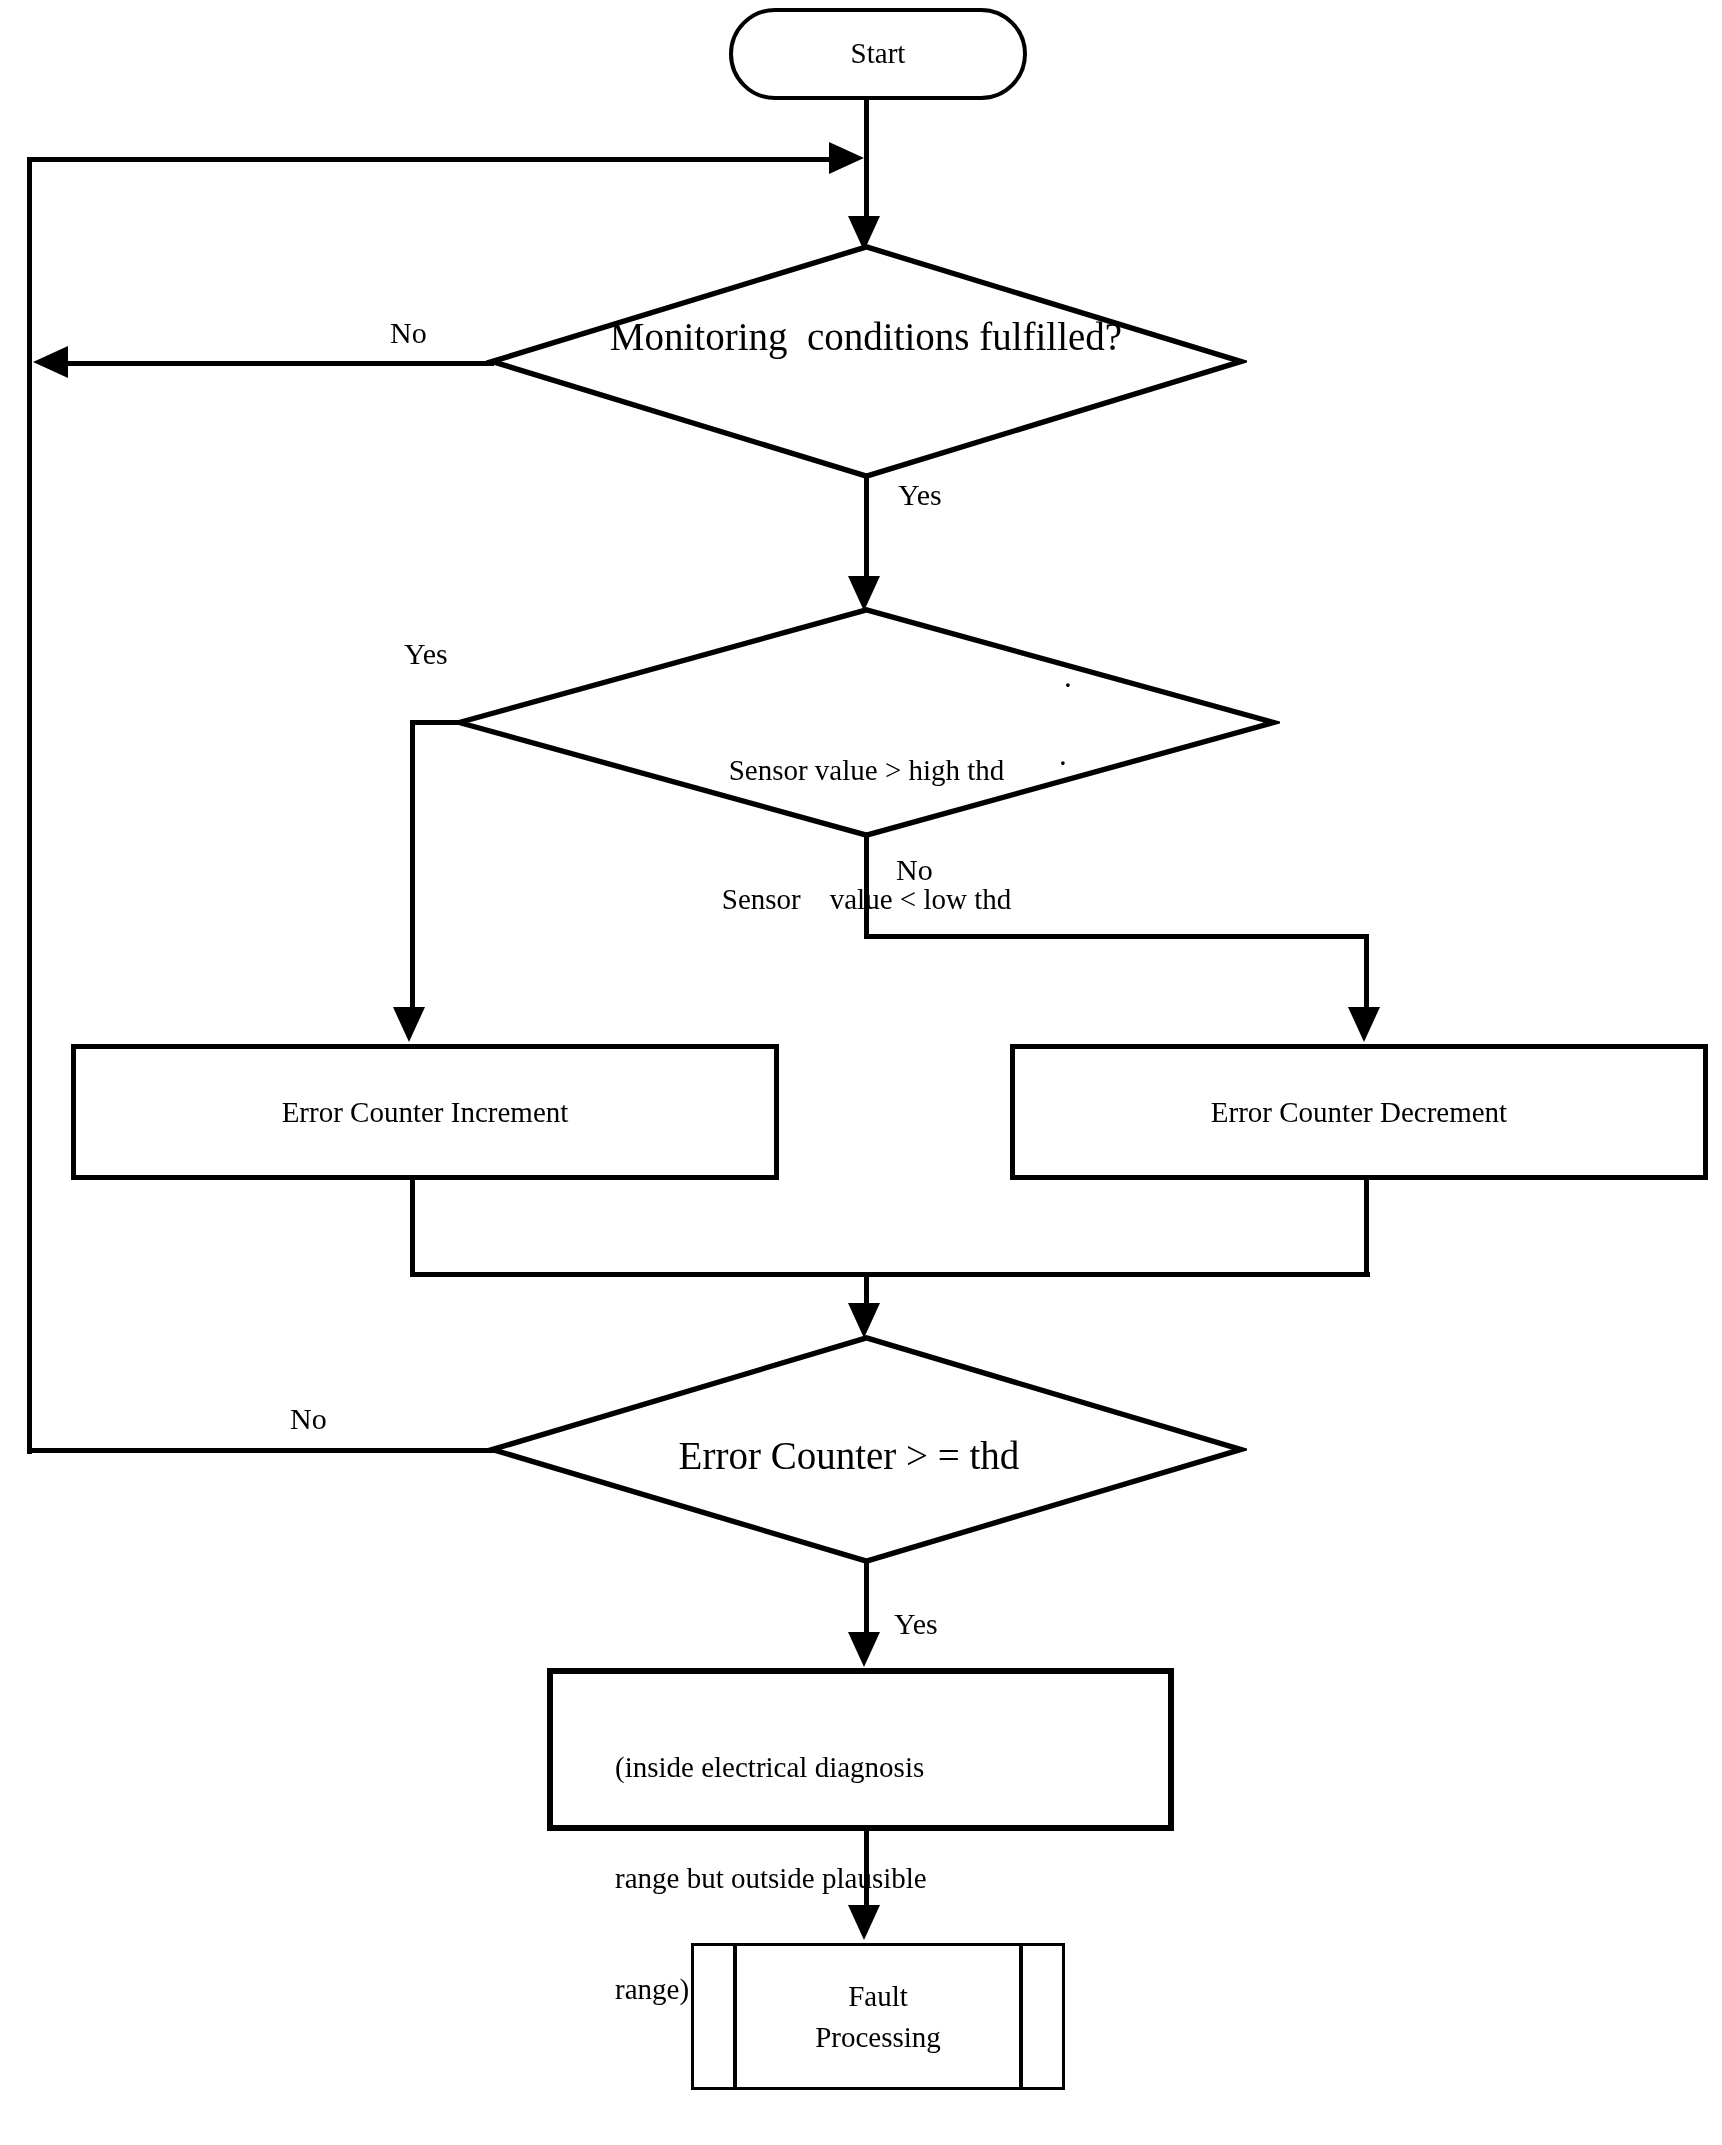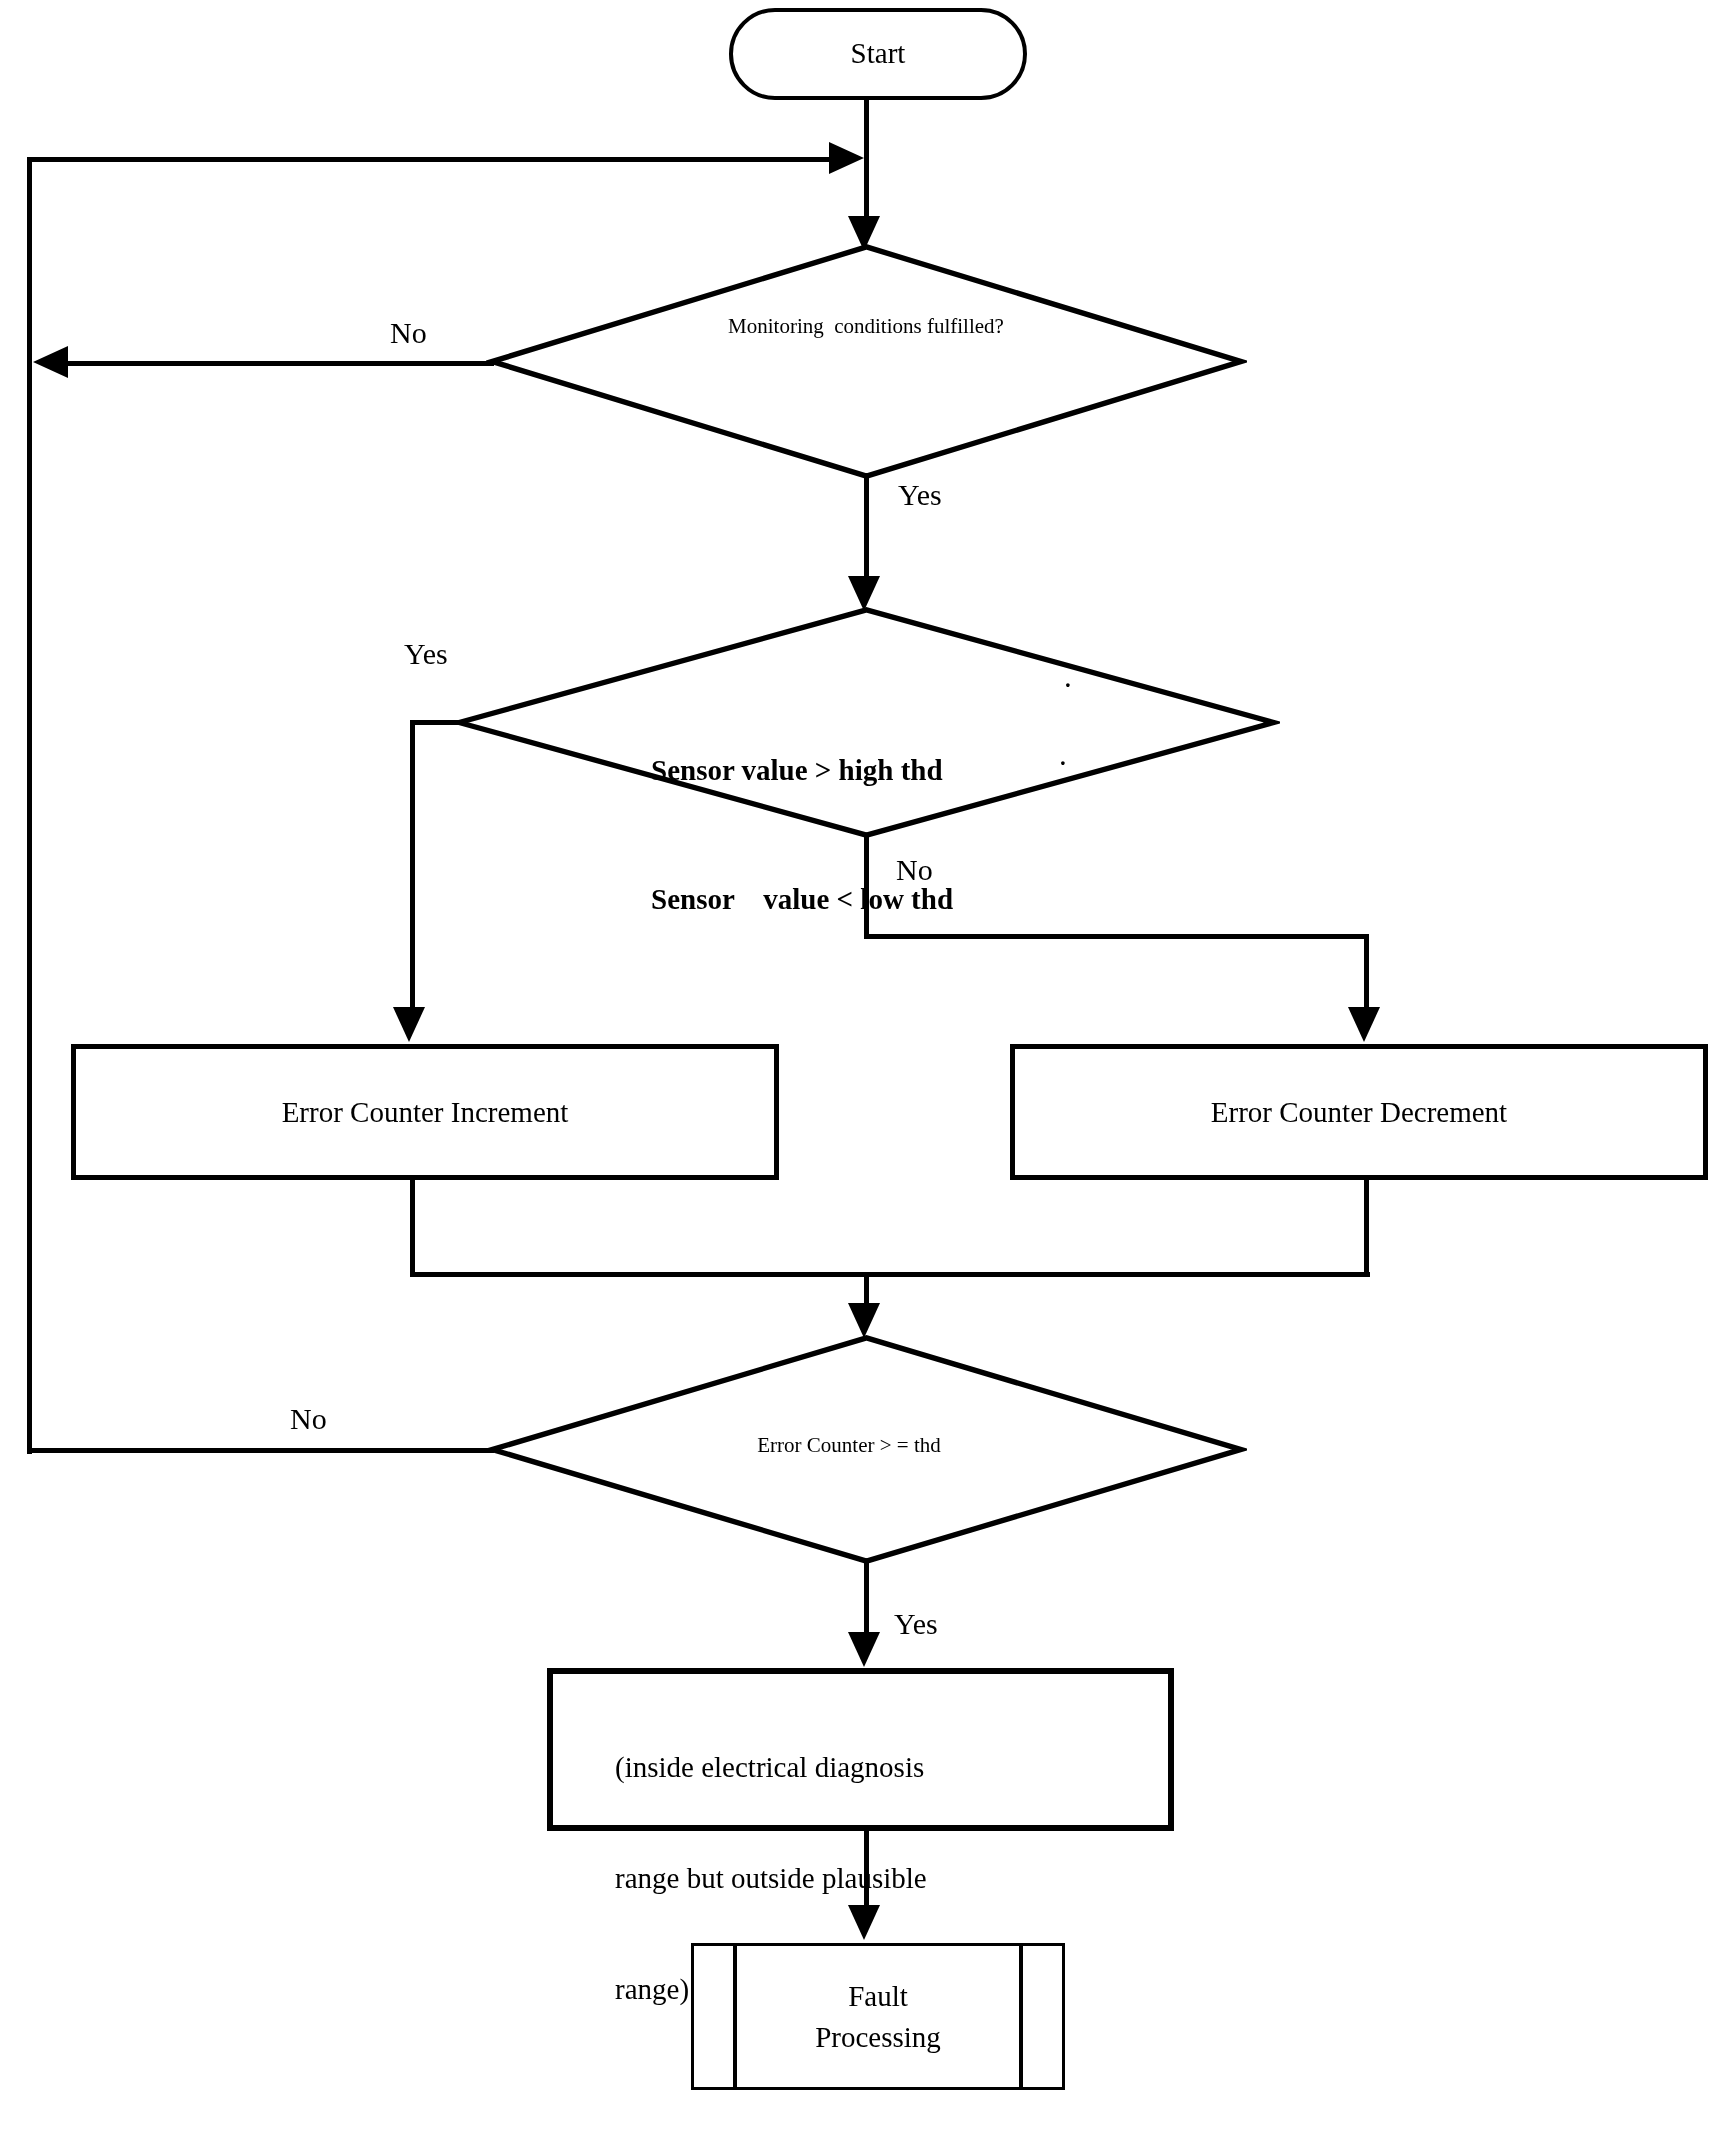--- a/index.html
+++ b/index.html
@@ -18,24 +18,24 @@
   .ah-right{border-top:16.7px solid transparent;border-bottom:16.7px solid transparent;border-left:35px solid #000;}
   .stadium{
     position:absolute;box-sizing:border-box;
     border:4.9px solid #000;border-radius:47px;background:#fff;
     display:flex;align-items:center;justify-content:center;
     font-size:29px;
   }
   .rect{position:absolute;box-sizing:border-box;border:5.9px solid #000;background:#fff;}
   .rect-center{display:flex;align-items:center;justify-content:center;font-size:29px;font-family:Liberation Serif, serif;}
   .diamond{position:absolute;}
-  .node-label{position:absolute;font-size:21px;text-align:center;white-space:pre;}
+  .node-label{position:absolute;font-size:39px;text-align:center;white-space:pre;}
   .edge-label{position:absolute;font-size:30px;white-space:pre;}
   .d2-text{position:absolute;left:651px;top:663px;width:431px;font-size:29px;line-height:43px;white-space:pre;}
-  .d2-text .ta-l{text-align:left;font-weight:bold;}
+  .d2-text .ta-l{text-align:center;}
   .d2-text .ta-c{text-align:center;}
   .stray-dot{position:absolute;font-size:31px;}
   .oor-text{
     position:absolute;left:554px;top:1675px;width:614px;
     padding-left:61px;box-sizing:border-box;
     font-size:29px;line-height:37px;white-space:pre;text-align:left;
   }
   .fault-box{
     position:absolute;box-sizing:border-box;
     border:3.9px solid #000;background:#fff;

